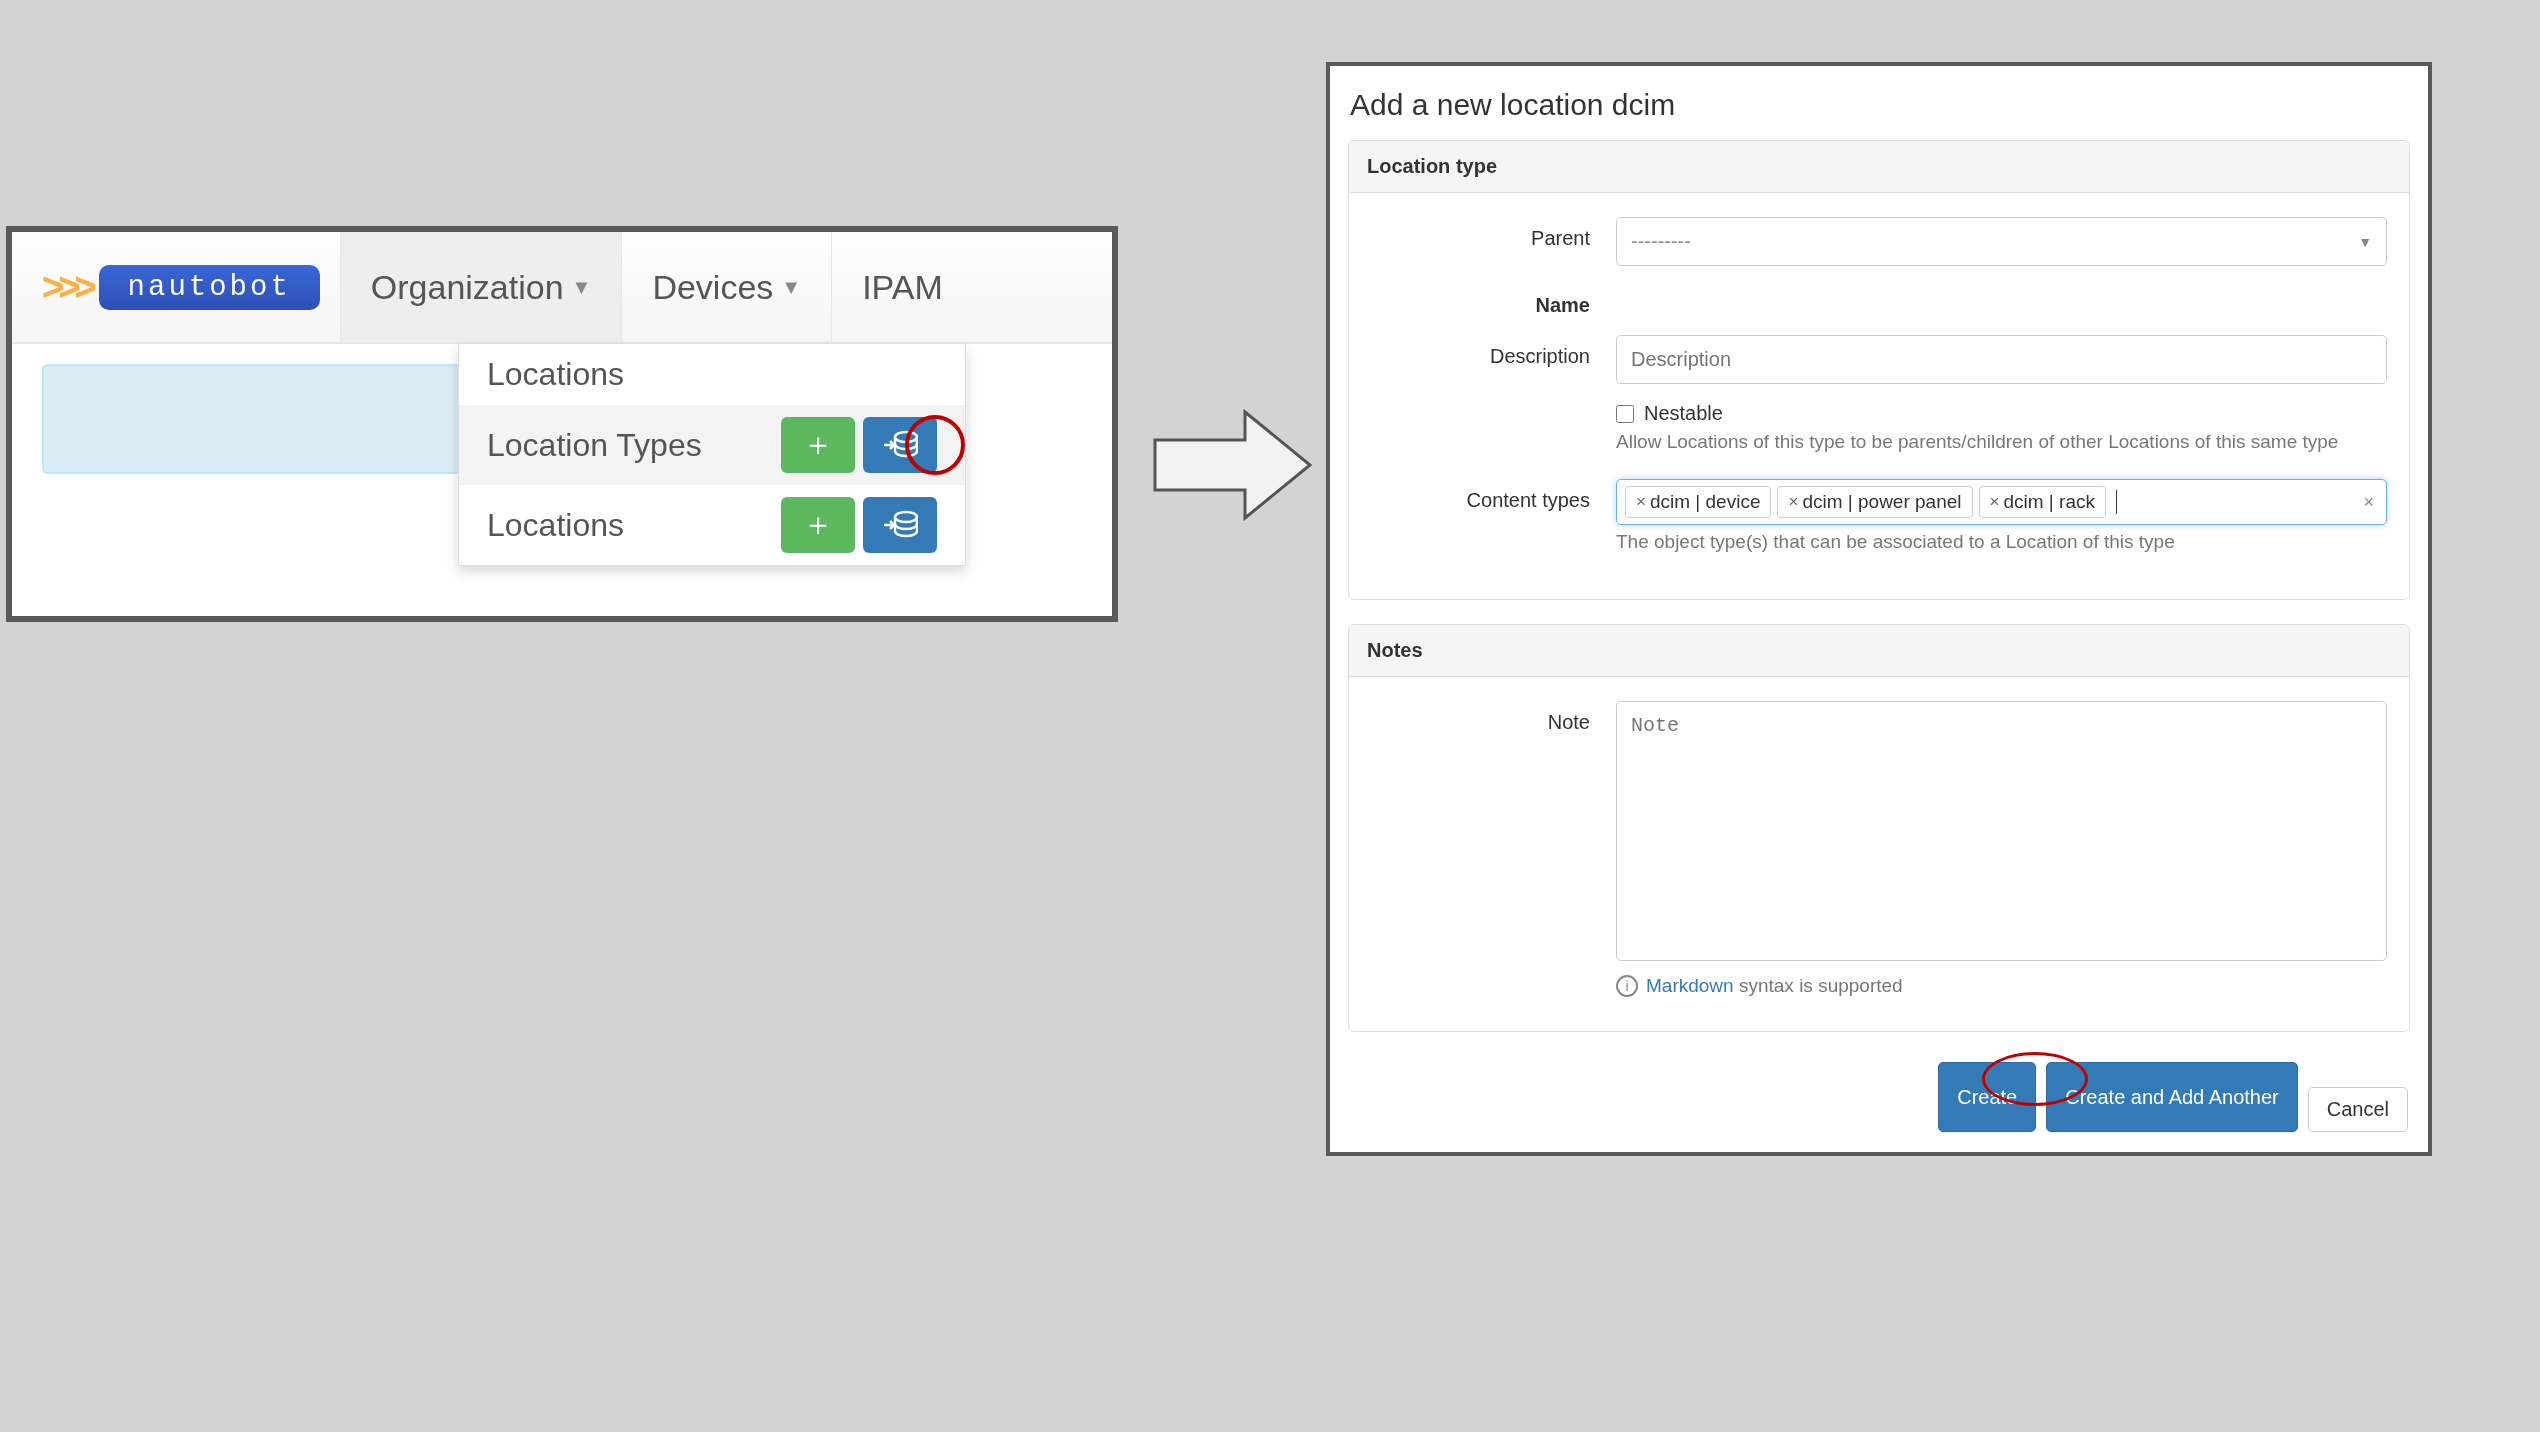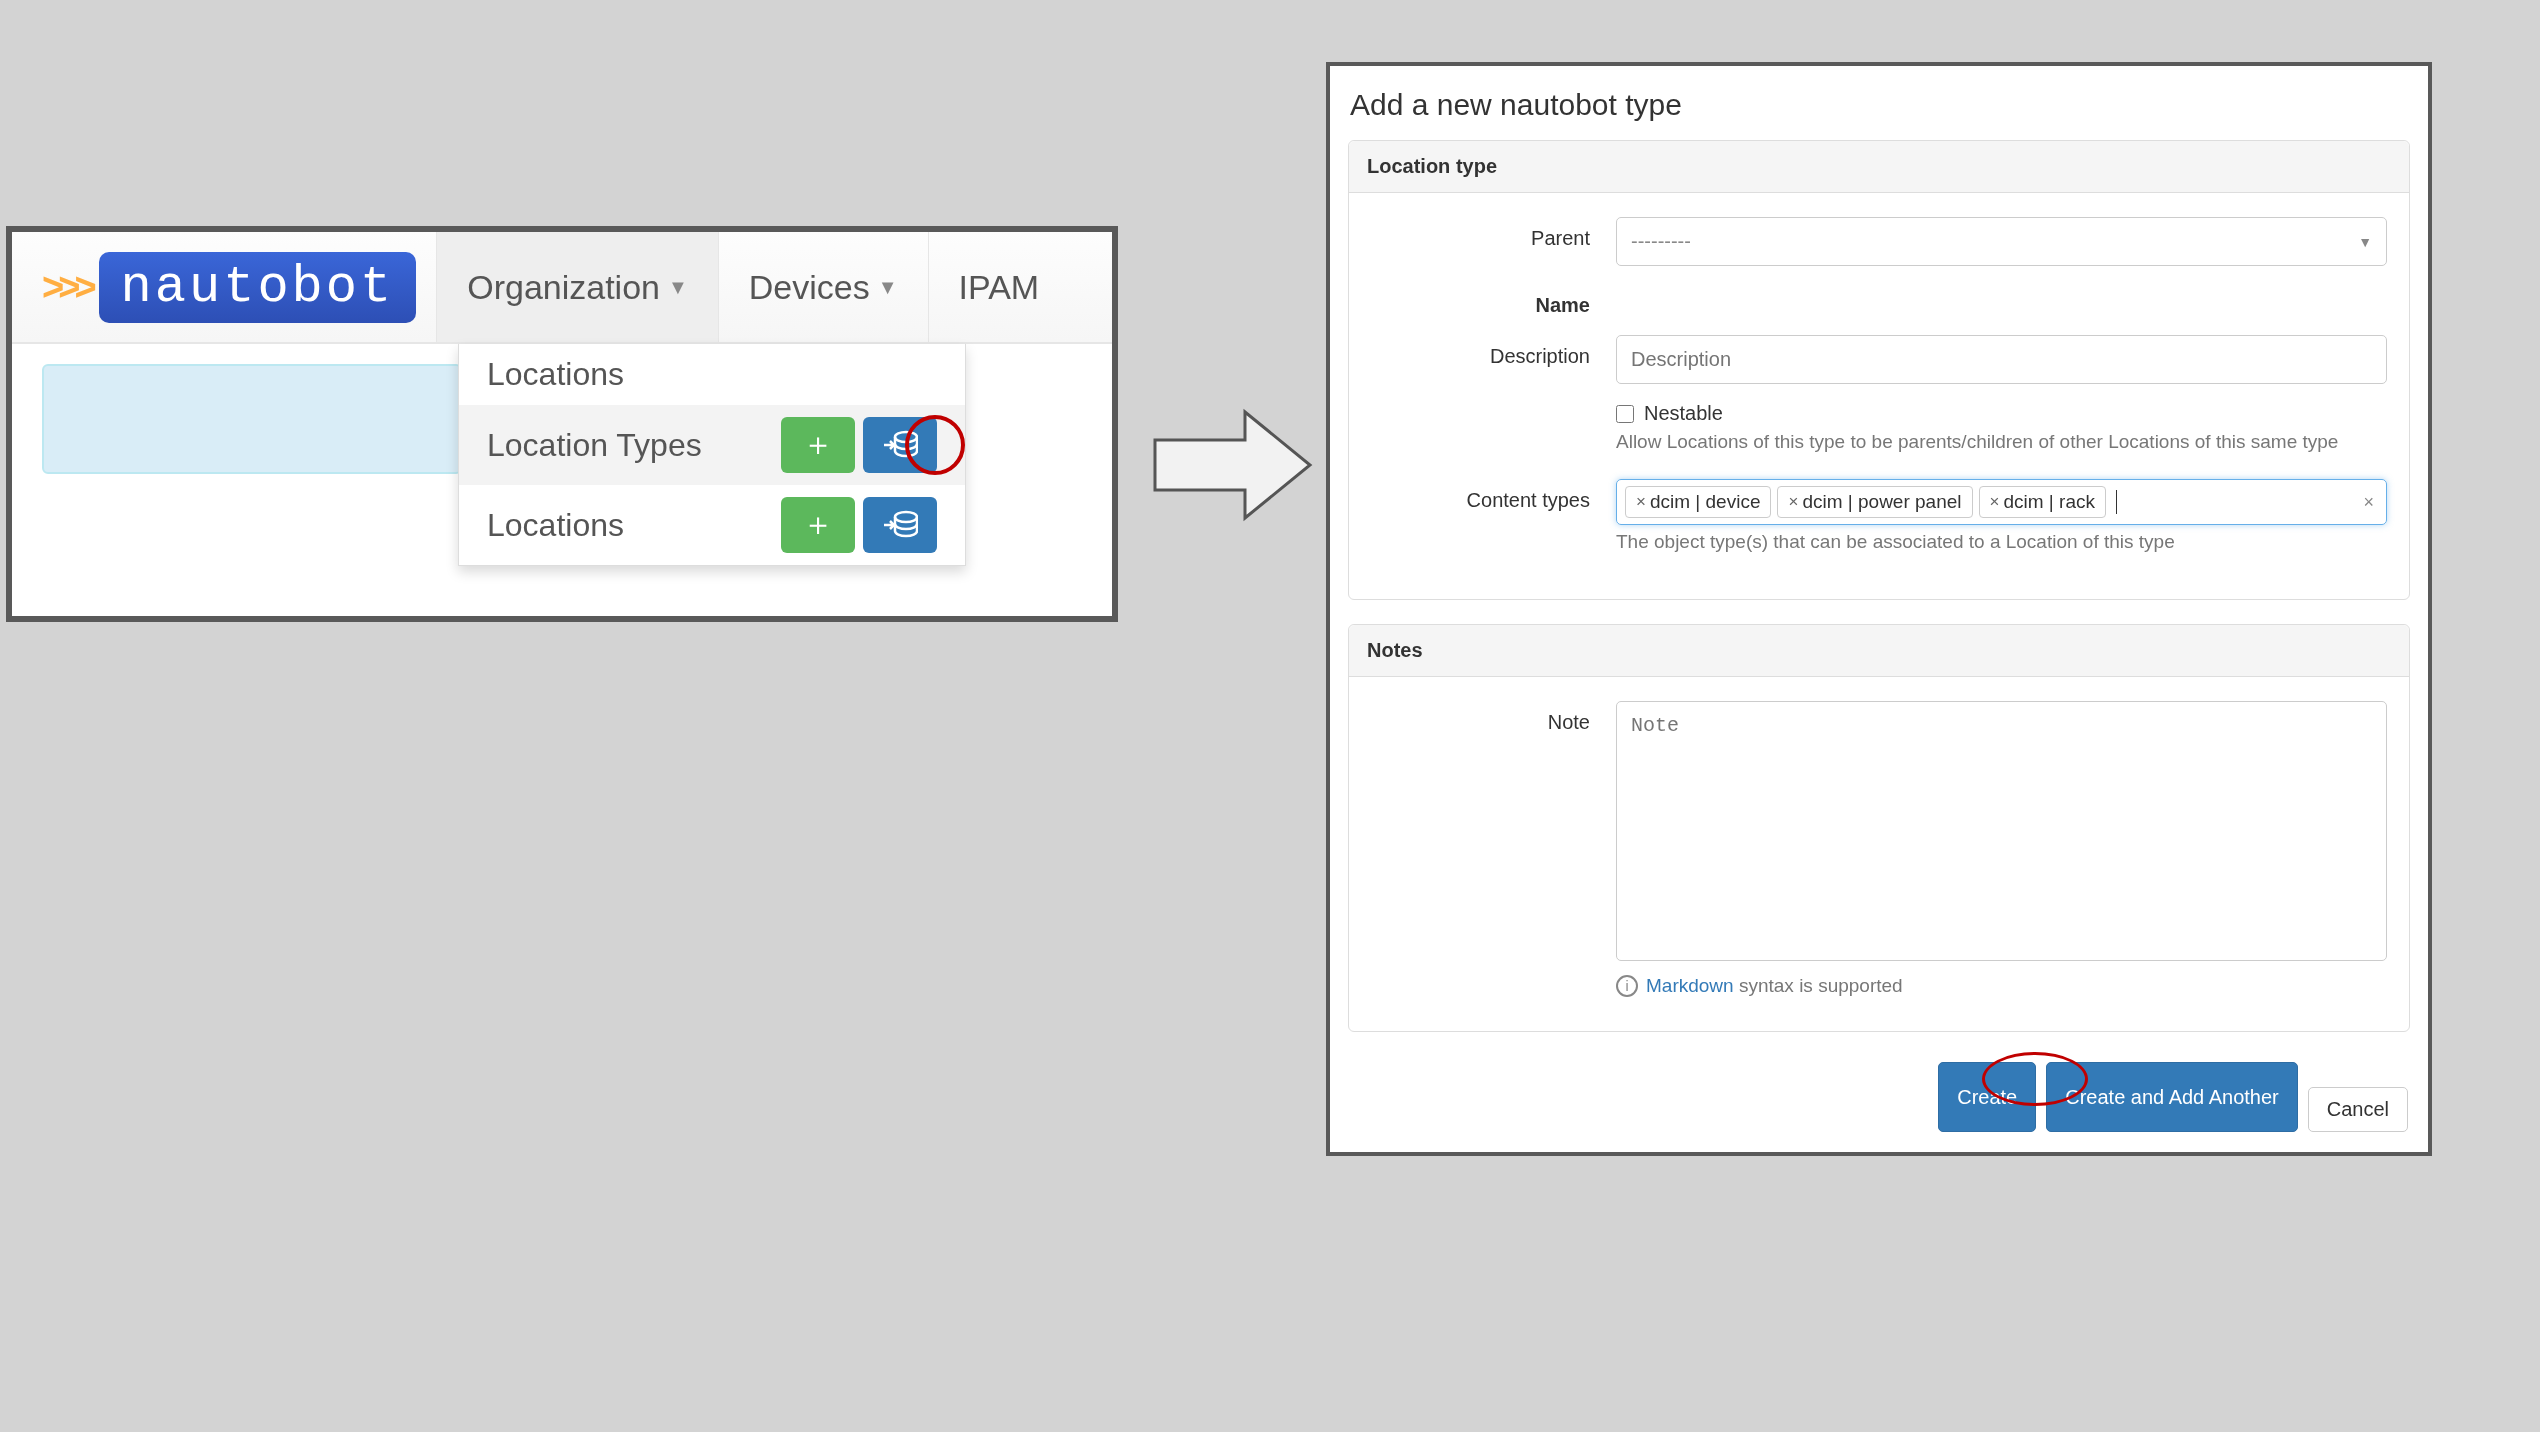--- a/index.html
+++ b/index.html
@@ -40,22 +40,22 @@
     font-size: 38px;
     color: #ffae42;
     letter-spacing: -6px;
     margin-right: 8px;
     font-weight: 600;
   }
   .brand .logo-pill {
     background: linear-gradient(#3a66d8, #2d4fb5);
     color: #fff;
     font-family: "Courier New", monospace;
-    font-size: 52px;
-    padding: 6px 22px;
+    font-size: 29px;
+    padding: 6px 29px;
     border-radius: 10px;
     letter-spacing: 3px;
   }
   .nav-item {
     padding: 0 30px;
     height: 100%;
     display: flex;
     align-items: center;
     font-size: 34px;
     color: #555;
@@ -367,21 +367,21 @@
   </div>
 
   <div class="circle-mark" style="left:893px; top:183px; width:60px; height:60px;"></div>
 </div>
 
 <svg class="big-arrow" width="170" height="130" viewBox="0 0 170 130">
   <path d="M5 40 H95 V12 L160 65 L95 118 V90 H5 Z" fill="#f2f2f2" stroke="#555" stroke-width="3"></path>
 </svg>
 
 <div class="right-panel">
-  <div class="form-title">Add a new nautobot type</div>
+  <div class="form-title">Add a new location dcim</div>
 
   <div class="panel">
     <div class="panel-heading">Location type</div>
     <div class="panel-body">
 
       <div class="form-row">
         <div class="form-label">Parent</div>
         <div class="form-control-wrap">
           <div class="form-control select">
             <span>---------</span>

